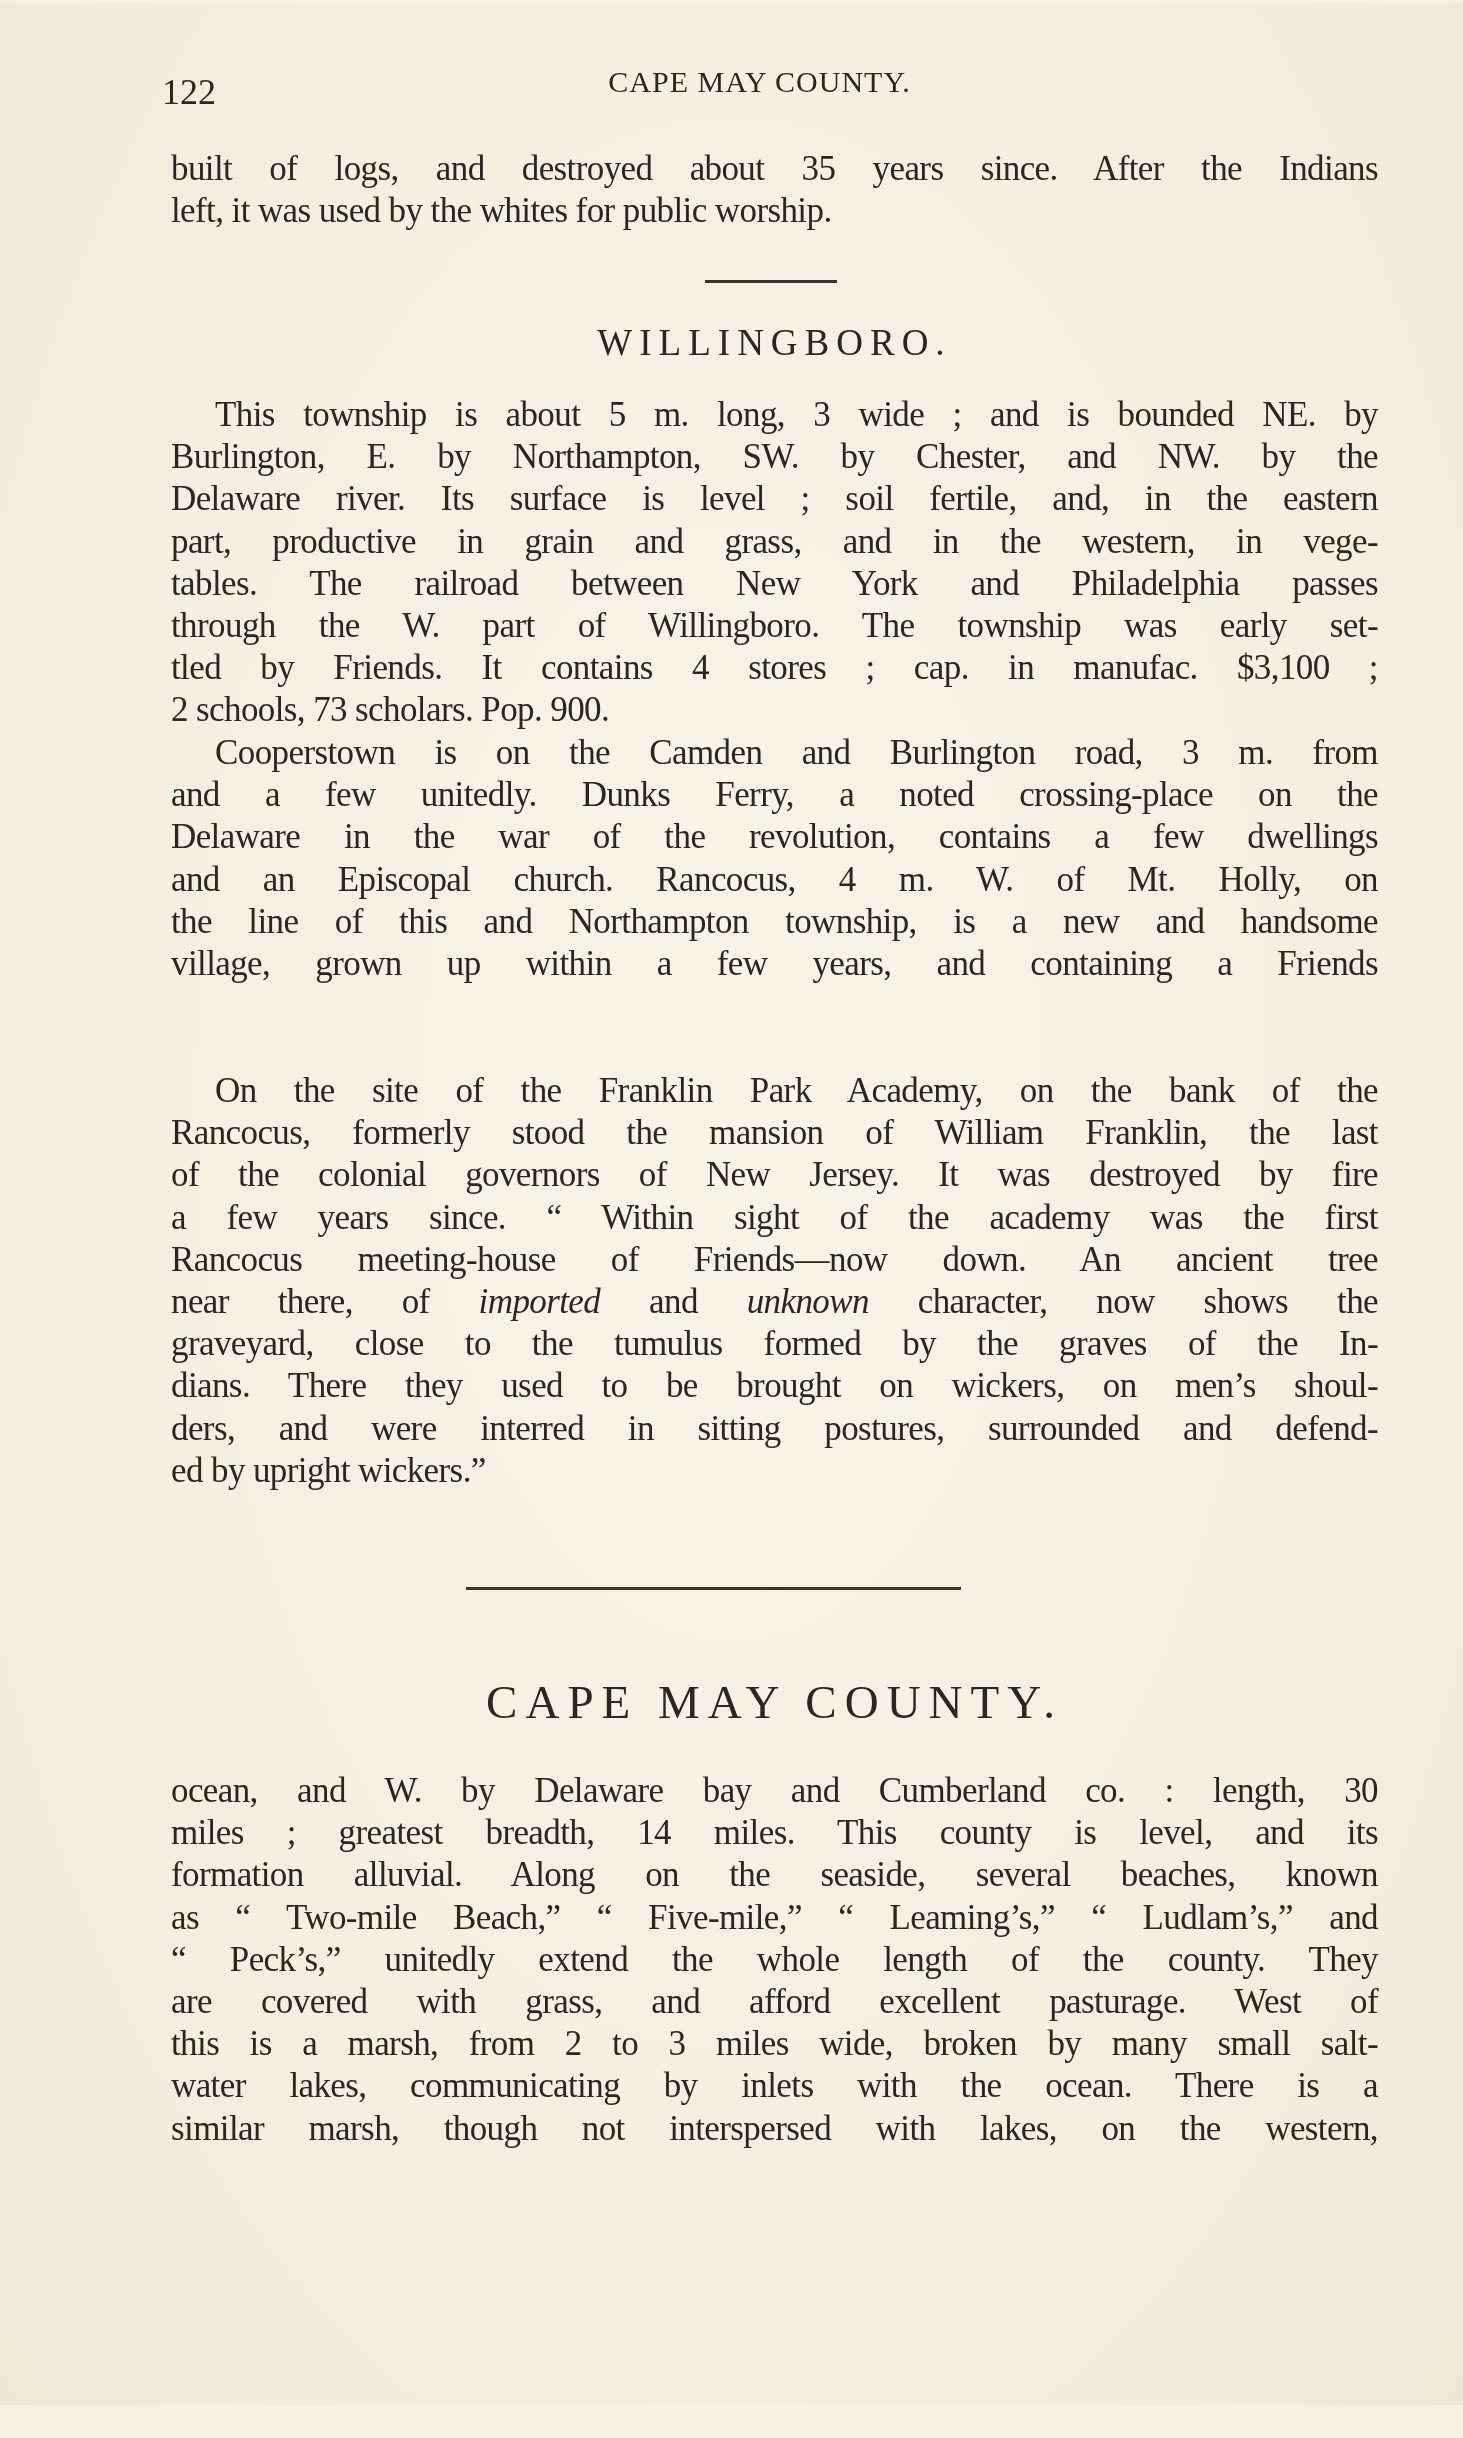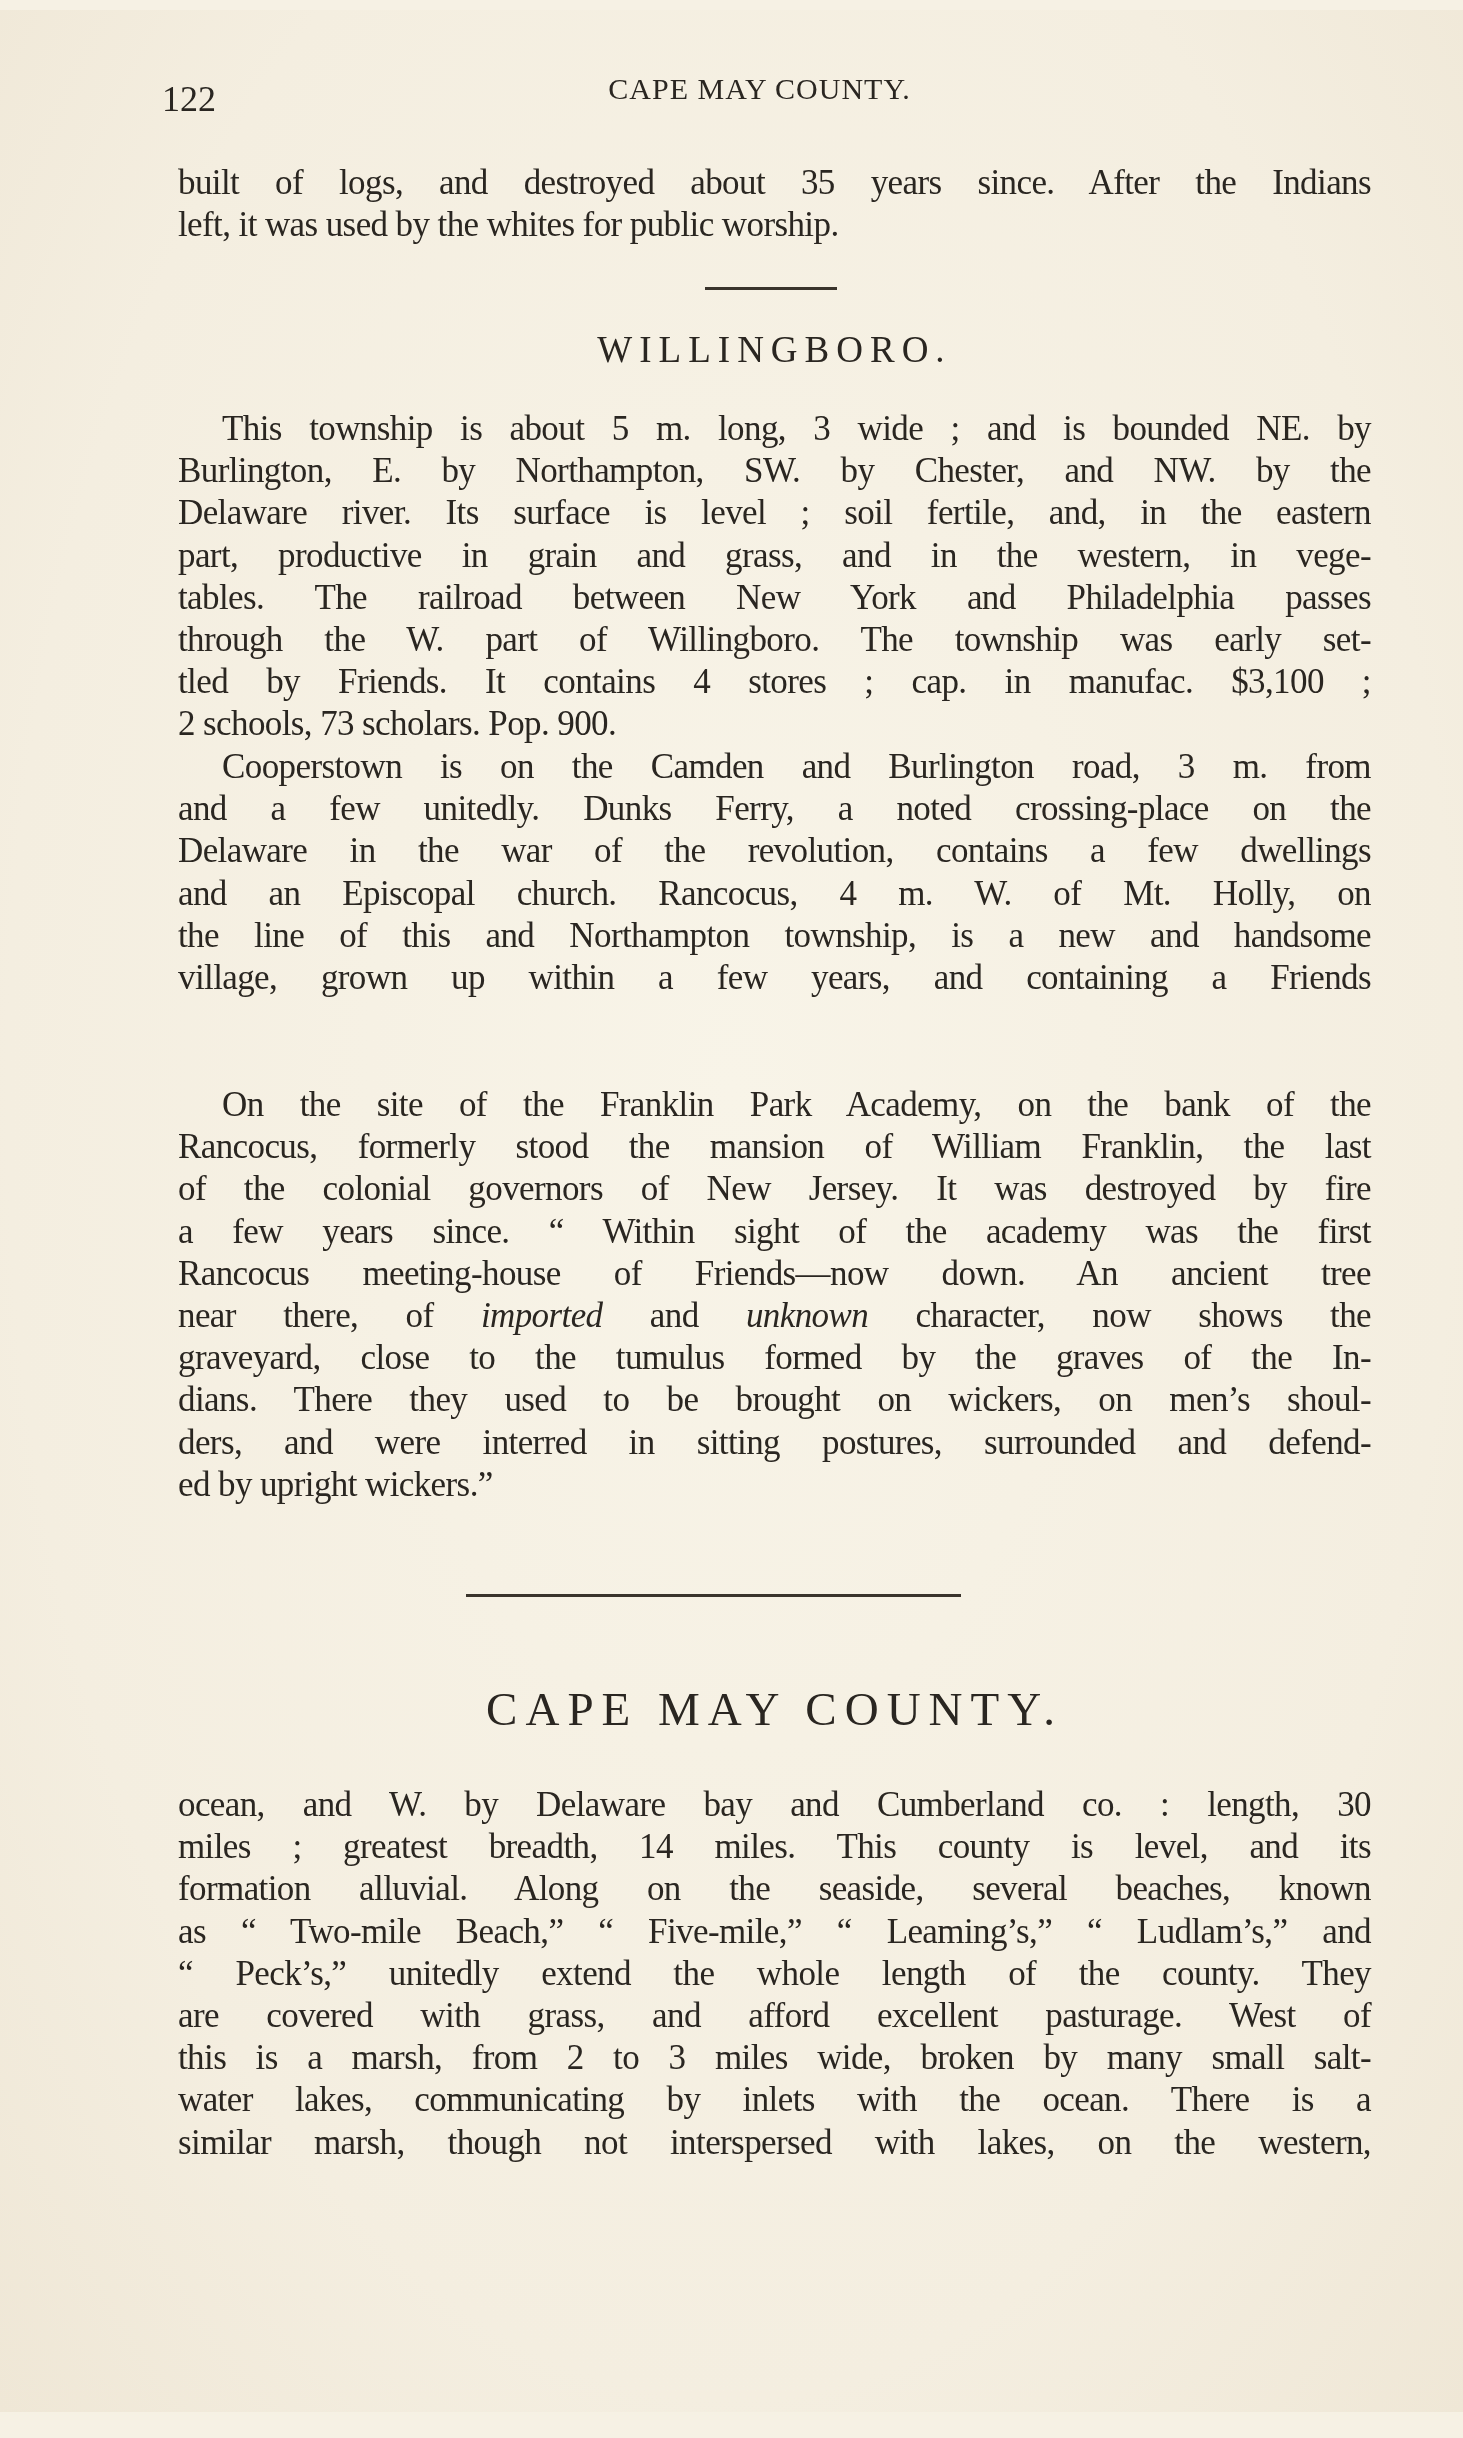--- a/index.html
+++ b/index.html
@@ -4,40 +4,40 @@
 <style>
   html, body { margin: 0; padding: 0; }
   body {
     width: 1463px; height: 2438px; overflow: hidden;
     background: #f6f1e4;
     font-family: "Liberation Serif", "DejaVu Serif", serif;
     color: #2a2621;
     position: relative;
   }
   .page {
-    position: absolute; left: 0; top: 10px; width: 1463px; height: 2402px;
+    position: absolute; left: 0; top: 3px; width: 1463px; height: 2402px;
     background: radial-gradient(ellipse at 50% 45%, #f8f4e8 0%, #f4eee0 70%, #efe7d6 100%);
   }
   .running-head {
     position: absolute; top: 62px; left: 162px; width: 1225px; height: 50px;
   }
   .page-number {
     position: absolute; left: 0; top: 6px;
     font-size: 36px; letter-spacing: 0px;
   }
   .running-title {
     position: absolute; left: 0; right: 0; top: 0; text-align: center;
     font-size: 30px; letter-spacing: 1px; padding-right: 30px;
   }
   .block {
     position: absolute; left: 162px; width: 1225px;
     font-size: 35px; line-height: 42.2px; text-align: justify;
     letter-spacing: -0.6px; word-spacing: 0px;
   }
-  .block p { margin: 16px; text-indent: 0; }
+  .block p { margin: 9px; text-indent: 0; }
   .block p.indent { text-indent: 44px; }
   .block p span.line { display: block; text-align: justify; text-align-last: justify; }
   .block p span.line.last { text-align-last: left; }
   .rule {
     position: absolute; height: 3px; background: #3a342c;
   }
   .section-title {
     position: absolute; left: 162px; width: 1225px; text-align: center;
     font-size: 37px; letter-spacing: 7px;
   }

